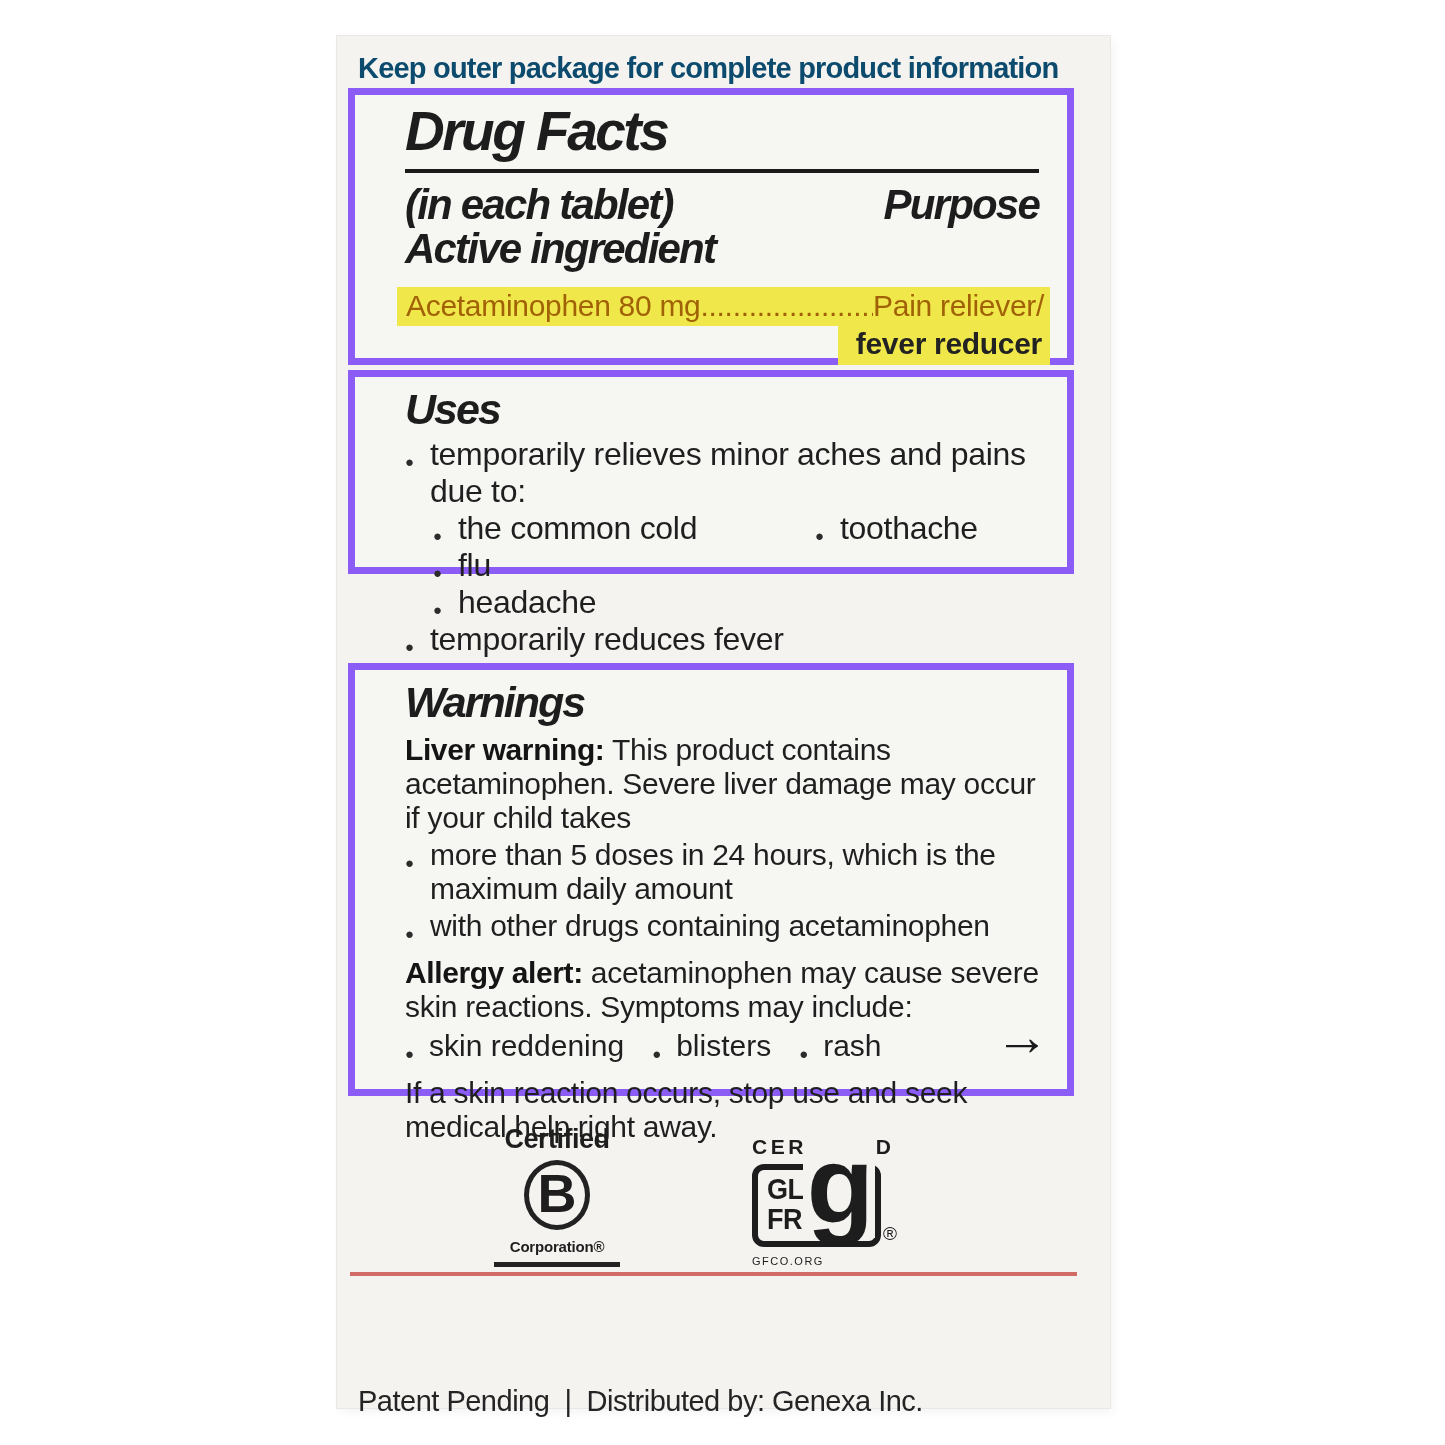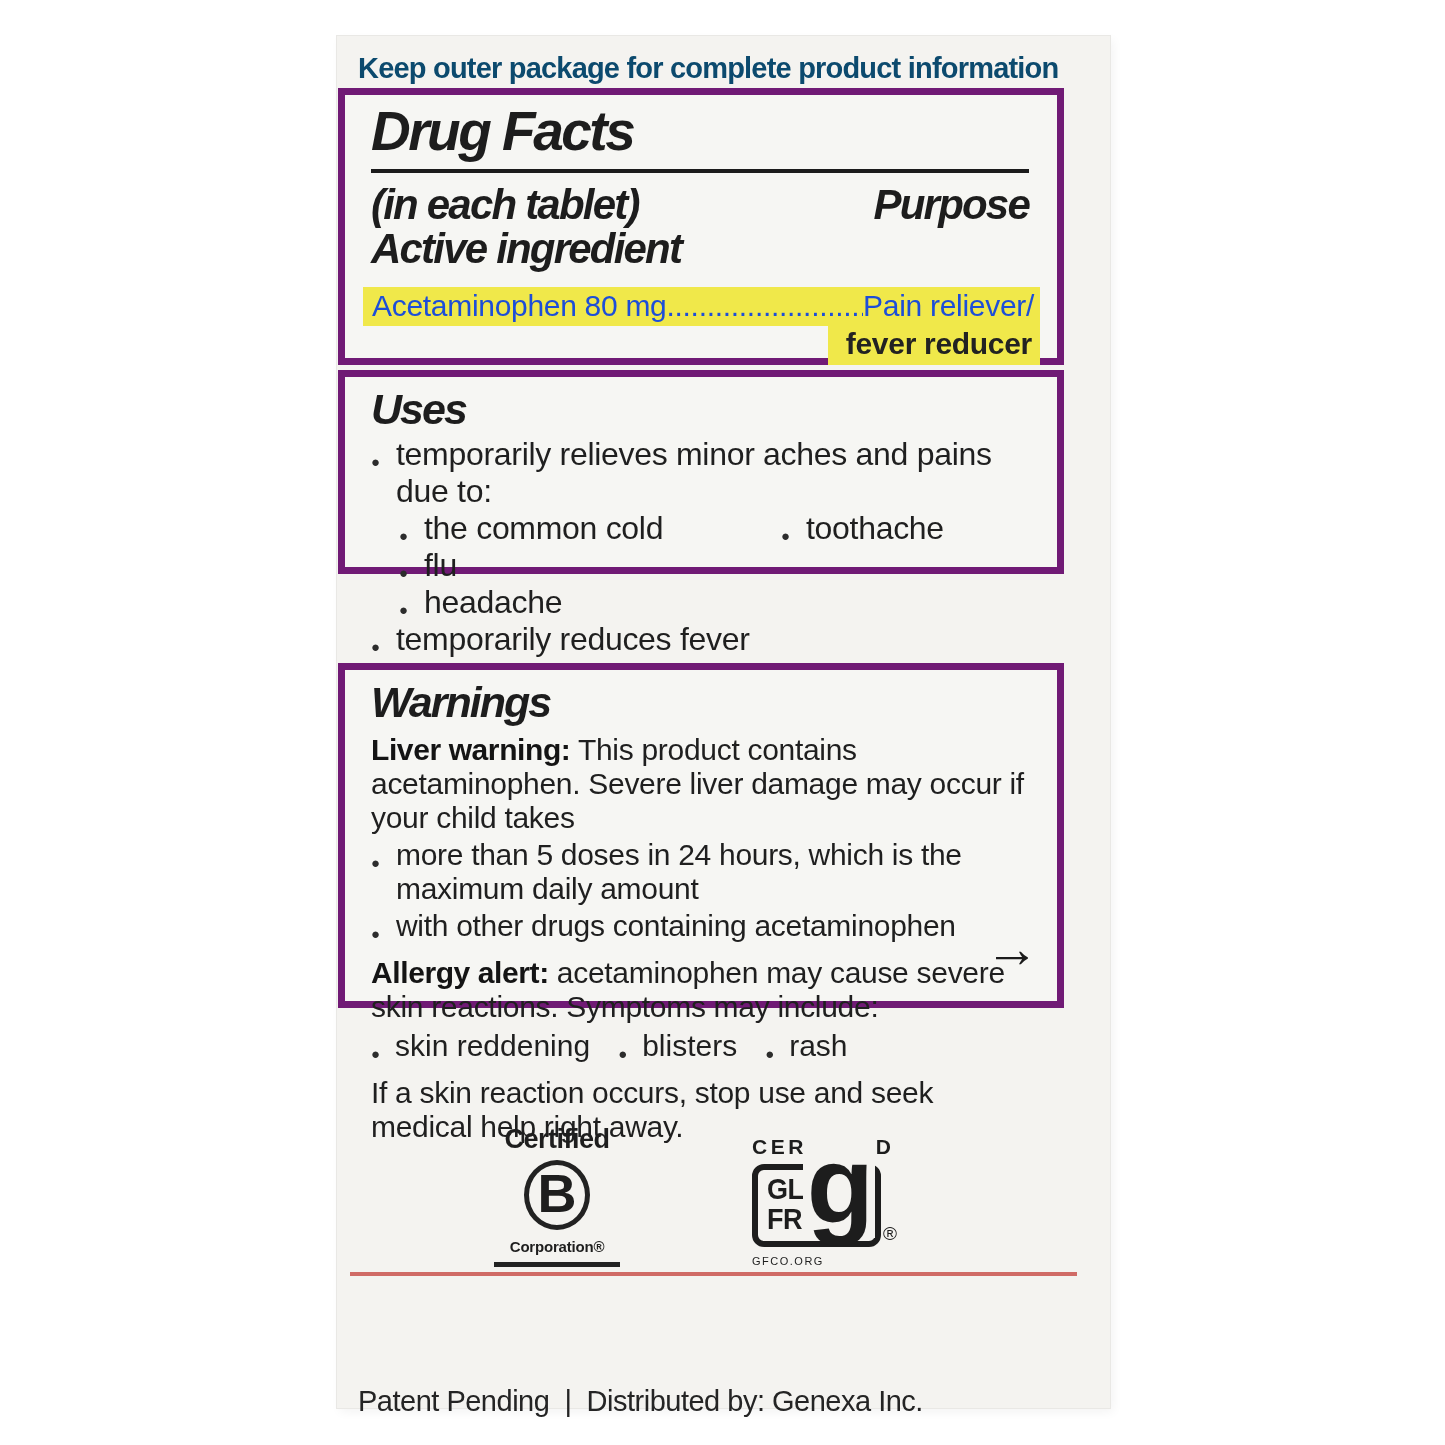--- a/index.html
+++ b/index.html
@@ -14,41 +14,41 @@
     position:absolute; left:337px; top:36px; width:773px; height:1372px;
     background:#f4f3f0;
     box-shadow:0 0 0 1px #e9e8e5, 3px 4px 10px rgba(0,0,0,0.05);
   }
   .keep-note {
     position:absolute; left:21px; top:16px; width:720px;
     font-size:29px; font-weight:bold; letter-spacing:-0.8px; color:#0c4a6e;
     white-space:nowrap;
   }
   .dfbox {
-    position:absolute; left:1px; width:726px;
-    border:7px solid #701a75; background:#f6f6f3;
+    position:absolute; left:11px; width:726px;
+    border:7px solid #8b5cf6; background:#f6f6f3;padding-left:24px;
   }
   .box1 { top:52px;  height:277px; }
   .box2 { top:334px; height:204px; }
-  .box3 { top:627px; height:345px; }
+  .box3 { top:627px; height:433px; }
 
   .df-title {
     margin:6px 26px 0; font-size:55px; line-height:60px;
     font-weight:bold; font-style:italic; letter-spacing:-2.5px; color:var(--ink);
   }
   .df-rule { height:4px; background:#1b1b1b; margin:8px 28px 0 26px; }
   .ai-row {
     display:flex; justify-content:space-between; align-items:flex-start;
     margin:10px 28px 0 26px; font-size:42px; line-height:44px;
     font-weight:bold; font-style:italic; letter-spacing:-1.8px; color:var(--ink);
   }
   .hl-line1 {
     display:flex; align-items:baseline; margin:16px 17px 0 18px;
     background:var(--hl); font-size:30px; line-height:33px; letter-spacing:-0.3px;
-    padding:2px 6px 4px 9px; color:#1d4ed8;
+    padding:2px 6px 4px 9px; color:#a16207;
   }
   .hl-line1 .seg { white-space:nowrap; }
   .hl-leader { flex:1; overflow:hidden; white-space:nowrap; }
   .hl-line2 { text-align:right; margin:0 17px 0 0; }
   .hl-line2 .hl2 {
     display:inline-block; background:var(--hl); font-size:30px; line-height:33px;
     letter-spacing:-0.3px; padding:1px 8px 5px 18px; color:#222;font-weight:bold;
   }
 
   .section-title {

